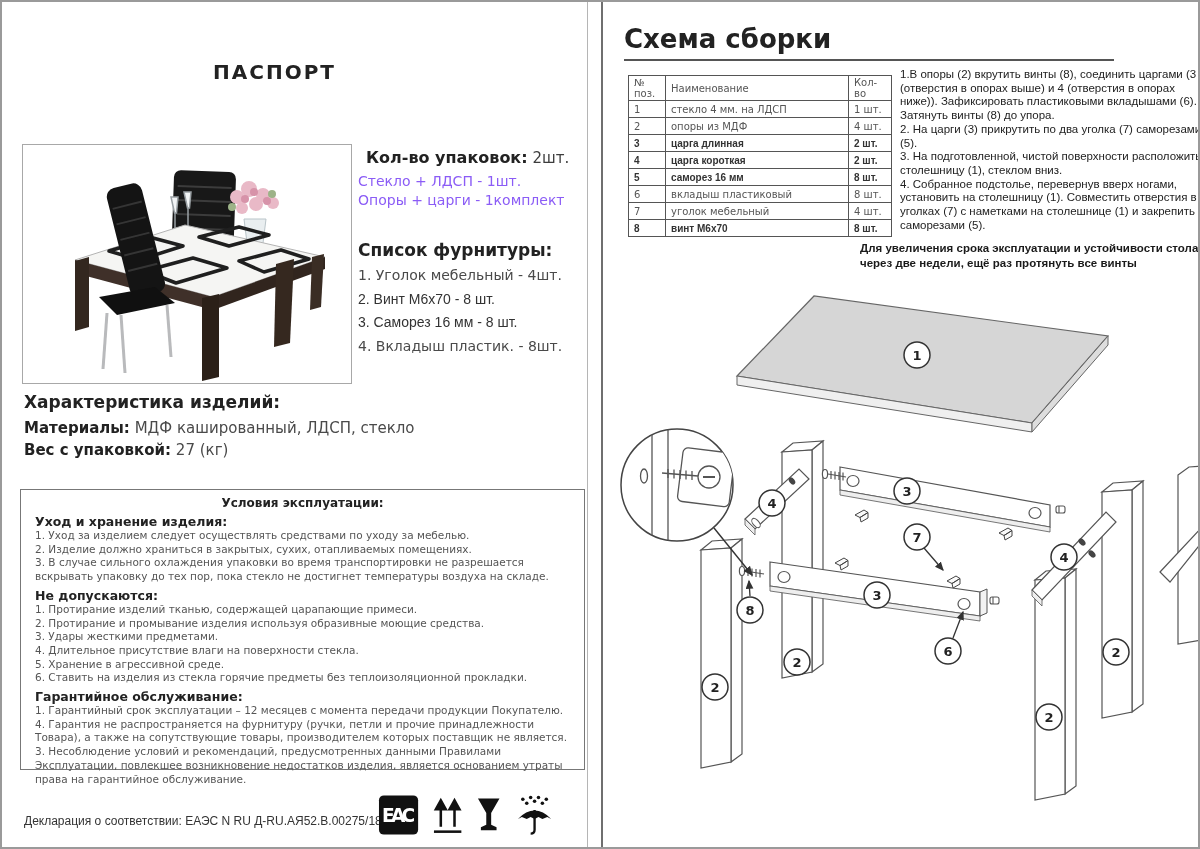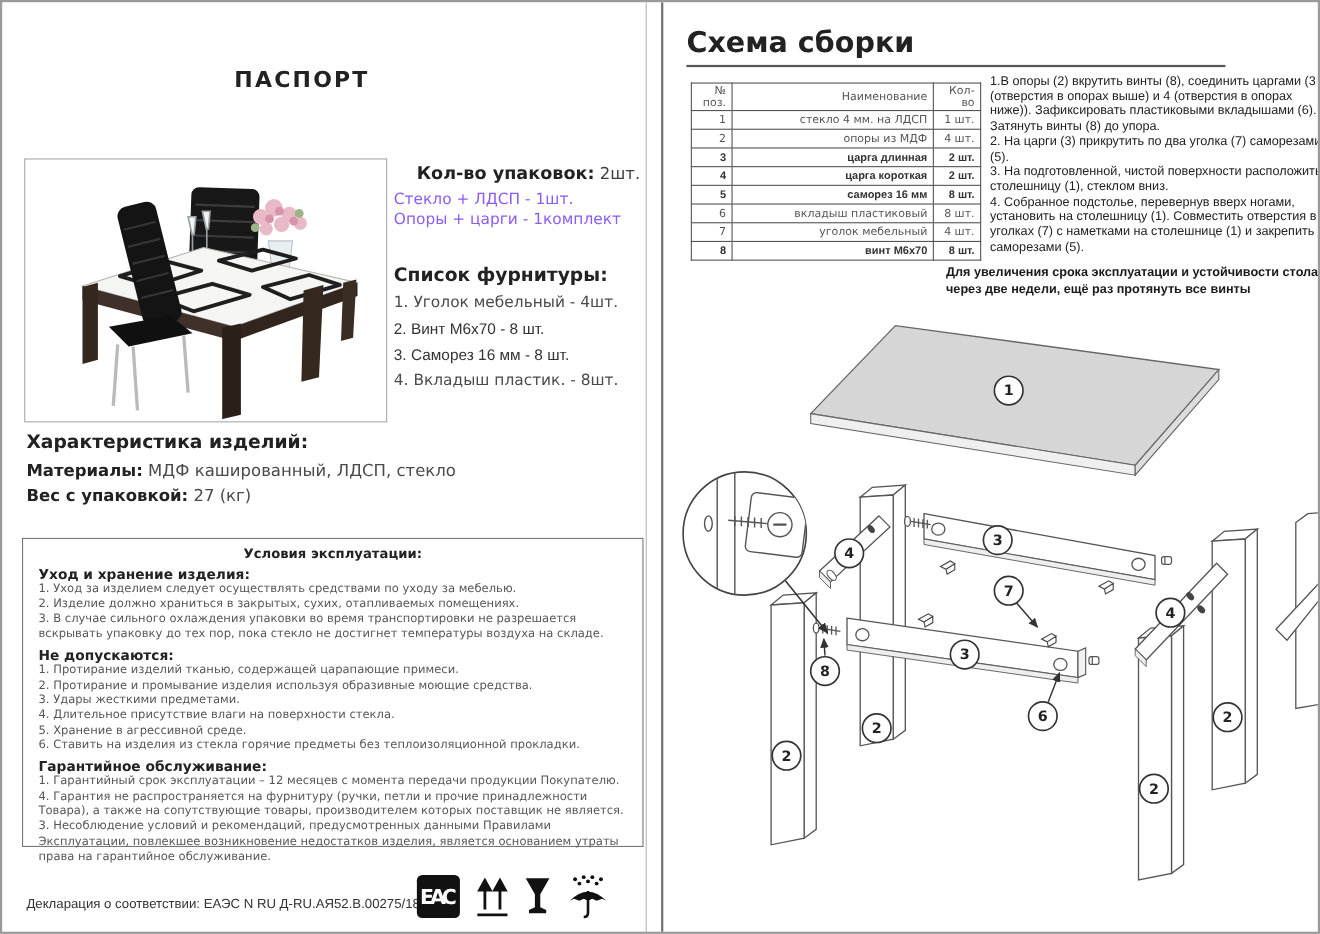--- a/index.html
+++ b/index.html
@@ -4,41 +4,41 @@
 <style>
   html,body{margin:0;padding:0;background:#e8e8e8;}
   .canvas{position:relative;width:1200px;height:849px;background:#ffffff;border:2px solid #9a9a9a;box-sizing:border-box;overflow:hidden;font-family:"DejaVu Sans","Liberation Sans",sans-serif;color:#2a2a2a;}
   .abs{position:absolute;}
   .divider1{left:585px;top:0;width:1px;height:849px;background:#b5b5b5;}
   .divider2{left:599px;top:0;width:2px;height:849px;background:#6f6f6f;}
 
   
   .lp-title{left:0;top:58px;width:545px;text-align:center;font-size:20px;font-weight:bold;letter-spacing:2px;color:#222;}
   .photo-box{left:20px;top:142px;width:328px;height:238px;border:1px solid #a8a8a8;background:#fff;}
-  .pack{left:352px;top:146px;width:228px;font-size:15px;color:#3d3d3d;text-align:right;}
+  .pack{left:364px;top:146px;width:228px;font-size:15px;color:#3d3d3d;}
   .pack .lbl{font-weight:bold;font-size:16px;color:#222;}
   .pack-lines{left:356px;top:170px;width:228px;font-size:14px;line-height:19px;color:#8b5cf6;}
   .hw-title{left:356px;top:238px;font-size:17px;font-weight:bold;color:#222;}
   .hw-items{left:356px;top:262px;width:228px;font-size:14px;line-height:23.5px;color:#4a4a4a;}
   .hw-items .alt{font-family:"Liberation Sans",sans-serif;color:#333;}
   .char-title{left:22px;top:390px;font-size:17px;font-weight:bold;color:#222;}
   .char-line{left:22px;top:416px;width:545px;font-size:15px;color:#4a4a4a;line-height:21px;}
   .char-line b{color:#222;}
   .cond-box{left:18px;top:487px;width:565px;height:281px;border:1.5px solid #777;box-sizing:border-box;padding:6px 14px 8px 14px;}
   .cond-title{text-align:center;font-size:12px;font-weight:bold;color:#222;margin-bottom:3px;}
   .cond-h{font-size:12.5px;font-weight:bold;color:#222;margin-top:4px;}
   .cond-i{font-size:10.5px;line-height:13.7px;color:#555;}
   .decl{left:22px;top:812px;font-size:12px;color:#333;font-family:Liberation Sans, sans-serif;}
   .marks{left:376px;top:784px;width:176px;height:50px;display:flex;align-items:flex-end;gap:13px;}
 
   
   .rp-title{left:622px;top:22px;font-size:26px;font-weight:bold;color:#222;}
   .rp-underline{left:622px;top:57px;width:490px;height:2px;background:#555;}
   table.parts{position:absolute;left:626px;top:73px;border-collapse:collapse;font-size:10px;color:#555;}
-  table.parts th,table.parts td{border:1px solid #555;padding:1px 5px;font-weight:normal;text-align:right;height:14px;}
+  table.parts th,table.parts td{border:1px solid #555;padding:1px 5px;font-weight:normal;text-align:left;height:14px;}
   table.parts th{height:19px;}
   table.parts .c1{width:26px;}
   table.parts .c2{width:172px;}
   table.parts .c3{width:32px;}
   table.parts tr.r-bold td{font-family:"Liberation Sans",sans-serif;font-weight:bold;color:#333;}
   .instr{left:898px;top:66px;width:302px;font-family:"Liberation Sans",sans-serif;font-size:11.5px;line-height:13.7px;color:#222;}
   .instr p{margin:0;}
   .note{left:858px;top:239px;width:348px;font-family:"Liberation Sans",sans-serif;font-size:11.5px;line-height:14.5px;font-weight:bold;color:#1a1a1a;}
   .diagram{left:610px;top:278px;}
   svg text.cl{font-size:13px;font-weight:bold;fill:#222;text-anchor:middle;}

